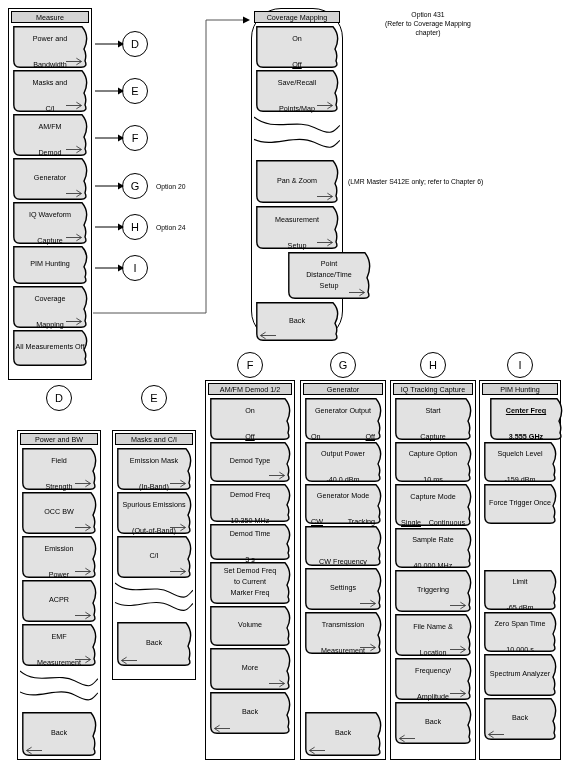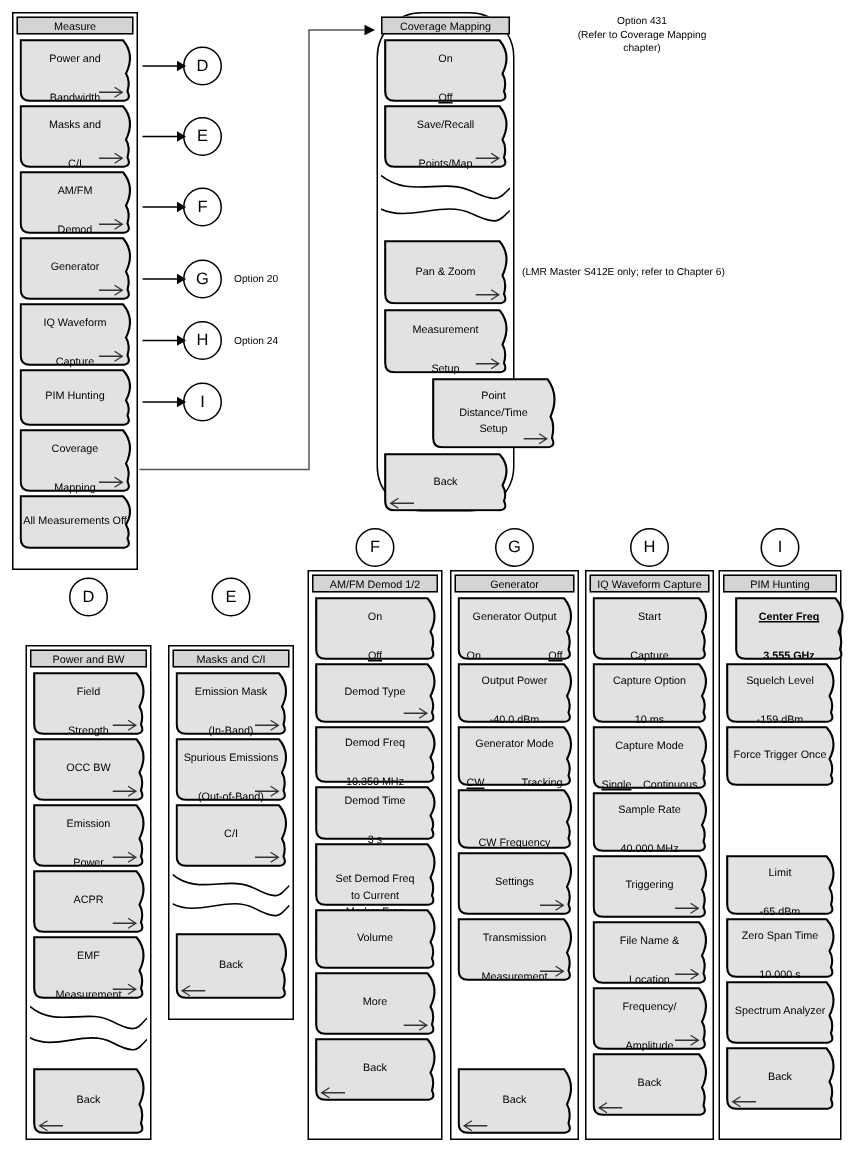--- a/index.html
+++ b/index.html
@@ -476,21 +476,21 @@
         <div>Demod Time</div>
         <div style="margin-top: 16px;">3 s</div>
       </div>
     </div>
     <div class="key" style="position: absolute; left: 2px; top: 180px; width: 84px; height: 42px; background: transparent;">
       <div class="shape">
         <svg viewBox="0 0 84 42" preserveAspectRatio="none">
           <path d="M 0.8 0.8 L 75 0.8 Q 83.2 10.395000000000001 77 23.1 Q 80 28.1 78 35 Q 81 41.2 74 41.2 L 7 41.2 Q 0.8 41.2 0.8 35 Z" fill="#e2e2e2" stroke="#000" stroke-width="1.4"></path>
         </svg>
       </div>
-      <div class="lbl" style="position: relative; padding-right: 4px; padding-top: 19px;">
+      <div class="lbl" style="position: relative; padding-right: 4px; padding-top: 4px;">
         <div>Set Demod Freq</div>
         <div style="margin-top: 1px;">to Current</div>
         <div style="margin-top: 1px;">Marker Freq</div>
       </div>
     </div>
     <div class="key" style="position: absolute; left: 2px; top: 224px; width: 84px; height: 40px; background: transparent;">
       <div class="shape">
         <svg viewBox="0 0 84 40" preserveAspectRatio="none">
           <path d="M 0.8 0.8 L 75 0.8 Q 83.2 9.9 77 22 Q 80 27 78 33 Q 81 39.2 74 39.2 L 7 39.2 Q 0.8 39.2 0.8 33 Z" fill="#e2e2e2" stroke="#000" stroke-width="1.4"></path>
         </svg>
@@ -625,21 +625,21 @@
       </div>
       <svg viewBox="0 0 18 9" class="arrowL" style="position: absolute; left: 3px; bottom: 1px; width: 17px; height: 9px;">
         <g stroke="#333" stroke-width="0.9" fill="none">
           <path d="M18 4.5 L2 4.5 M7 1 L1.5 4.5 L7 8"></path>
         </g>
       </svg>
     </div>
   </div>
 
 <div class="menu" id="iq-menu" style="left:390px;top:380px;width:86px;height:380px;">
-  <div class="mtitle">IQ Waveform Capture</div>
+  <div class="mtitle">IQ Tracking Capture</div>
 <div class="key" style="position: absolute; left: 2px; top: 16px; width: 80px; height: 42px; background: transparent;">
       <div class="shape">
         <svg viewBox="0 0 80 42" preserveAspectRatio="none">
           <path d="M 0.8 0.8 L 71 0.8 Q 79.2 10.395000000000001 73 23.1 Q 76 28.1 74 35 Q 77 41.2 70 41.2 L 7 41.2 Q 0.8 41.2 0.8 35 Z" fill="#e2e2e2" stroke="#000" stroke-width="1.4"></path>
         </svg>
       </div>
       <div class="lbl" style="position: relative; padding-right: 4px; padding-top: 8px;">
         <div>Start</div>
         <div style="margin-top: 16px;">Capture</div>
       </div>

